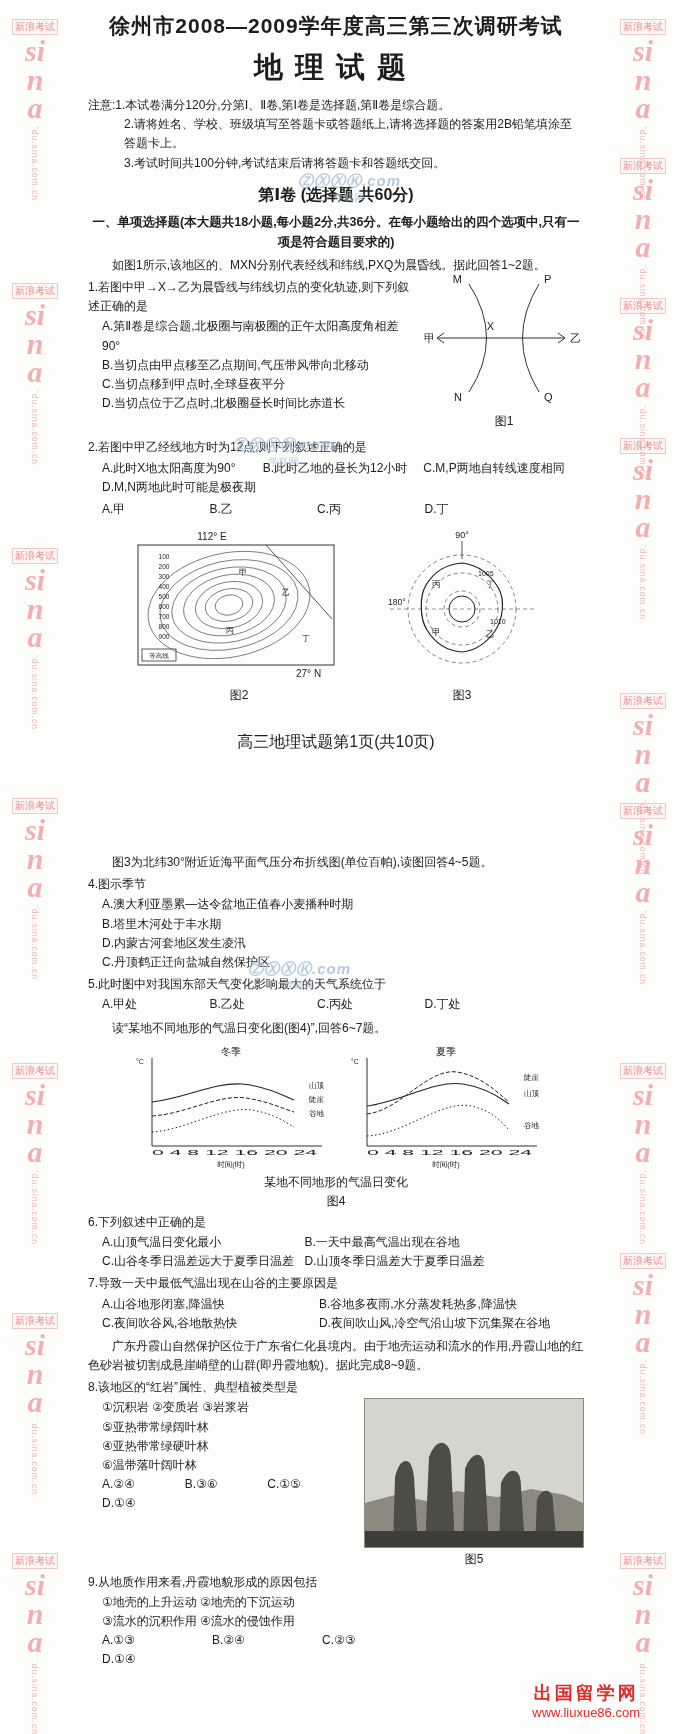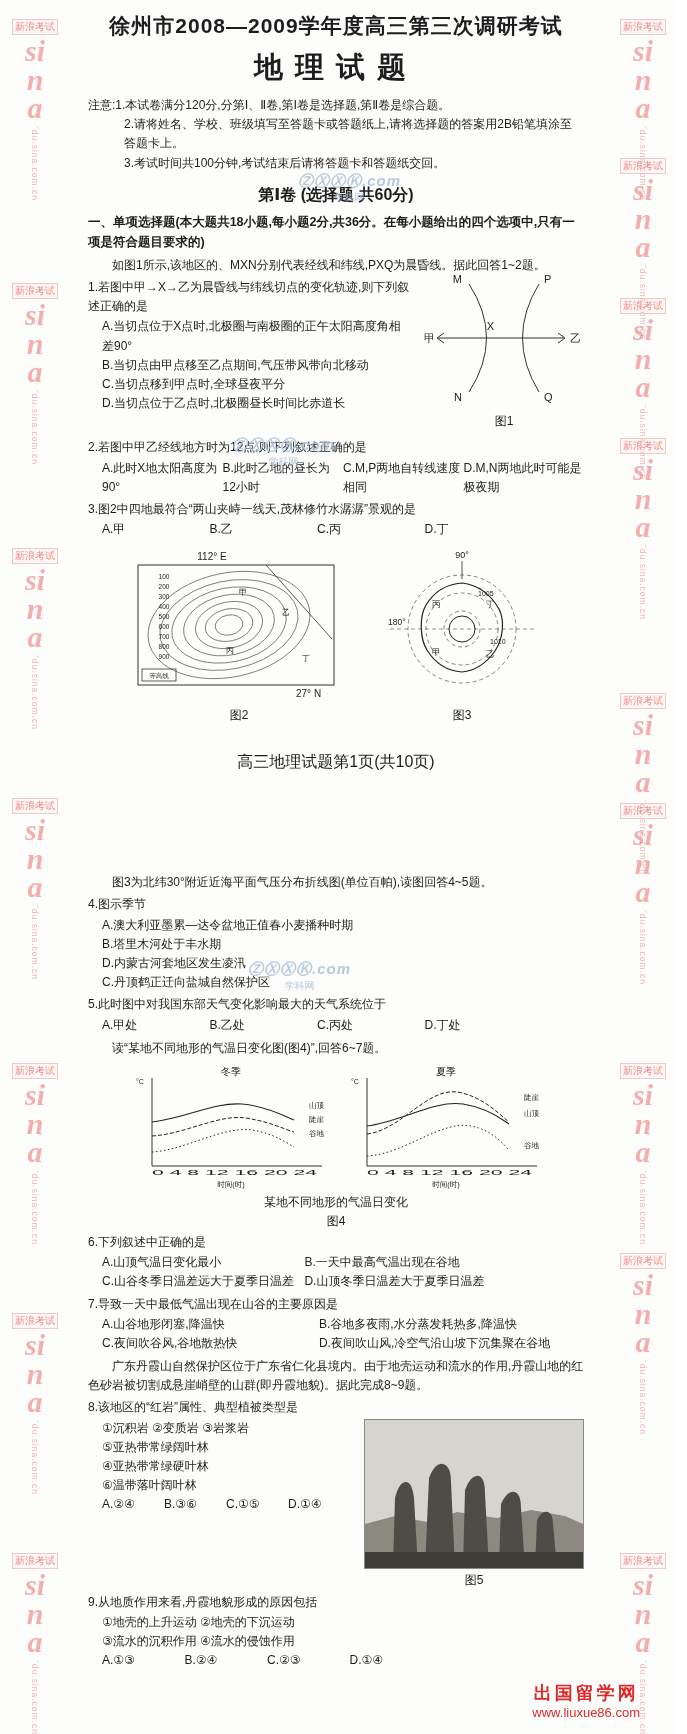--- a/index.html
+++ b/index.html
@@ -5,26 +5,26 @@
   html,body{margin:0;padding:0;background:#ffffff;}
   .page{position:relative;width:676px;height:1734px;background:#fdfdfb;overflow:hidden;
         font-family:"Liberation Sans","DejaVu Sans",sans-serif;color:#1d1d1d;}
   .content{position:relative;margin:0 92px 0 88px;padding-top:12px;z-index:1;}
   .kicker{text-align:center;font-size:21px;font-weight:bold;letter-spacing:1px;}
   .title{text-align:center;font-size:29px;font-weight:bold;letter-spacing:12px;margin:8px 0 8px;}
   .notes{font-size:12px;line-height:1.6;}
   .notes p{margin:0;}
   .notes .n2{padding-left:36px;}
   .section-title{text-align:center;font-weight:bold;font-size:16px;margin:12px 0 6px;}
-  .intro{font-weight:bold;font-size:12.5px;line-height:1.6;margin:2px 0;}
+  .intro{font-weight:bold;font-size:12.5px;line-height:1.6;margin:2px 0;text-align:center;}
   .lead{font-size:12px;line-height:1.6;text-indent:24px;margin:4px 0 2px;}
   .q{font-size:12px;line-height:1.6;margin:3px 0;}
   .q .stem{margin:1px 0;}
   .q .opt{padding-left:14px;}
-  .opt-grid{display:grid;grid-template-columns:1fr 1fr 1fr 1fr;padding-left:14px;}
+  .opt-grid{display:grid;grid-template-columns:1fr 1fr 1fr;padding-left:14px;}
   .opt-grid.w4258{grid-template-columns:42% 58%;}
   .opt-grid.w4555{grid-template-columns:45% 55%;}
   .opt-grid.narrow{max-width:260px;}
   .opt-row4{display:grid;grid-template-columns:repeat(4,1fr);padding-left:14px;max-width:430px;}
   .fig1{float:right;width:172px;text-align:center;margin:-6px -6px 4px 8px;}
   .figcap{font-size:12px;text-align:center;margin-top:2px;}
   .figrow{display:flex;justify-content:center;align-items:flex-end;gap:42px;margin:10px 0 4px;}
   .figbox{text-align:center;}
   .pgfooter{text-align:center;font-size:16px;margin-top:28px;}
   .pagegap{height:96px;}
@@ -115,39 +115,38 @@
           <text x="146" y="70" font-size="11">乙</text>
           <text x="70" y="58" font-size="11" text-anchor="end">X</text>
           <text x="38" y="11" font-size="11" text-anchor="end">M</text>
           <text x="120" y="11" font-size="11">P</text>
           <text x="38" y="129" font-size="11" text-anchor="end">N</text>
           <text x="120" y="129" font-size="11">Q</text>
         </svg>
         <div class="figcap">图1</div>
       </div>
       <div class="stem">1.若图中甲→X→乙为晨昏线与纬线切点的变化轨迹,则下列叙述正确的是</div>
-      <div class="opt">A.当切点位于X点时,北极圈与南极圈的正午太阳高度角相差90°</div>
+      <div class="opt">A.第Ⅱ卷是综合题,北极圈与南极圈的正午太阳高度角相差90°</div>
       <div class="opt">B.当切点由甲点移至乙点期间,气压带风带向北移动</div>
       <div class="opt">C.当切点移到甲点时,全球昼夜平分</div>
       <div class="opt">D.当切点位于乙点时,北极圈昼长时间比赤道长</div>
       <div style="clear:both"></div>
     </div>
 
     <div class="q">
       <div class="stem">2.若图中甲乙经线地方时为12点,则下列叙述正确的是</div>
       <div class="opt-grid">
         <div>A.此时X地太阳高度为90°</div>
         <div>B.此时乙地的昼长为12小时</div>
         <div>C.M,P两地自转线速度相同</div>
         <div>D.M,N两地此时可能是极夜期</div>
       </div>
     </div>
 
     <div class="q">
-      <div class="stem">3.图2中四地最符合“两山夹峙一线天,茂林修竹水潺潺”景观的是</div>
       <div class="opt-row4">
         <div>A.甲</div>
         <div>B.乙</div>
         <div>C.丙</div>
         <div>D.丁</div>
       </div>
     </div>
 
     <div class="figrow">
       <div class="figbox">

